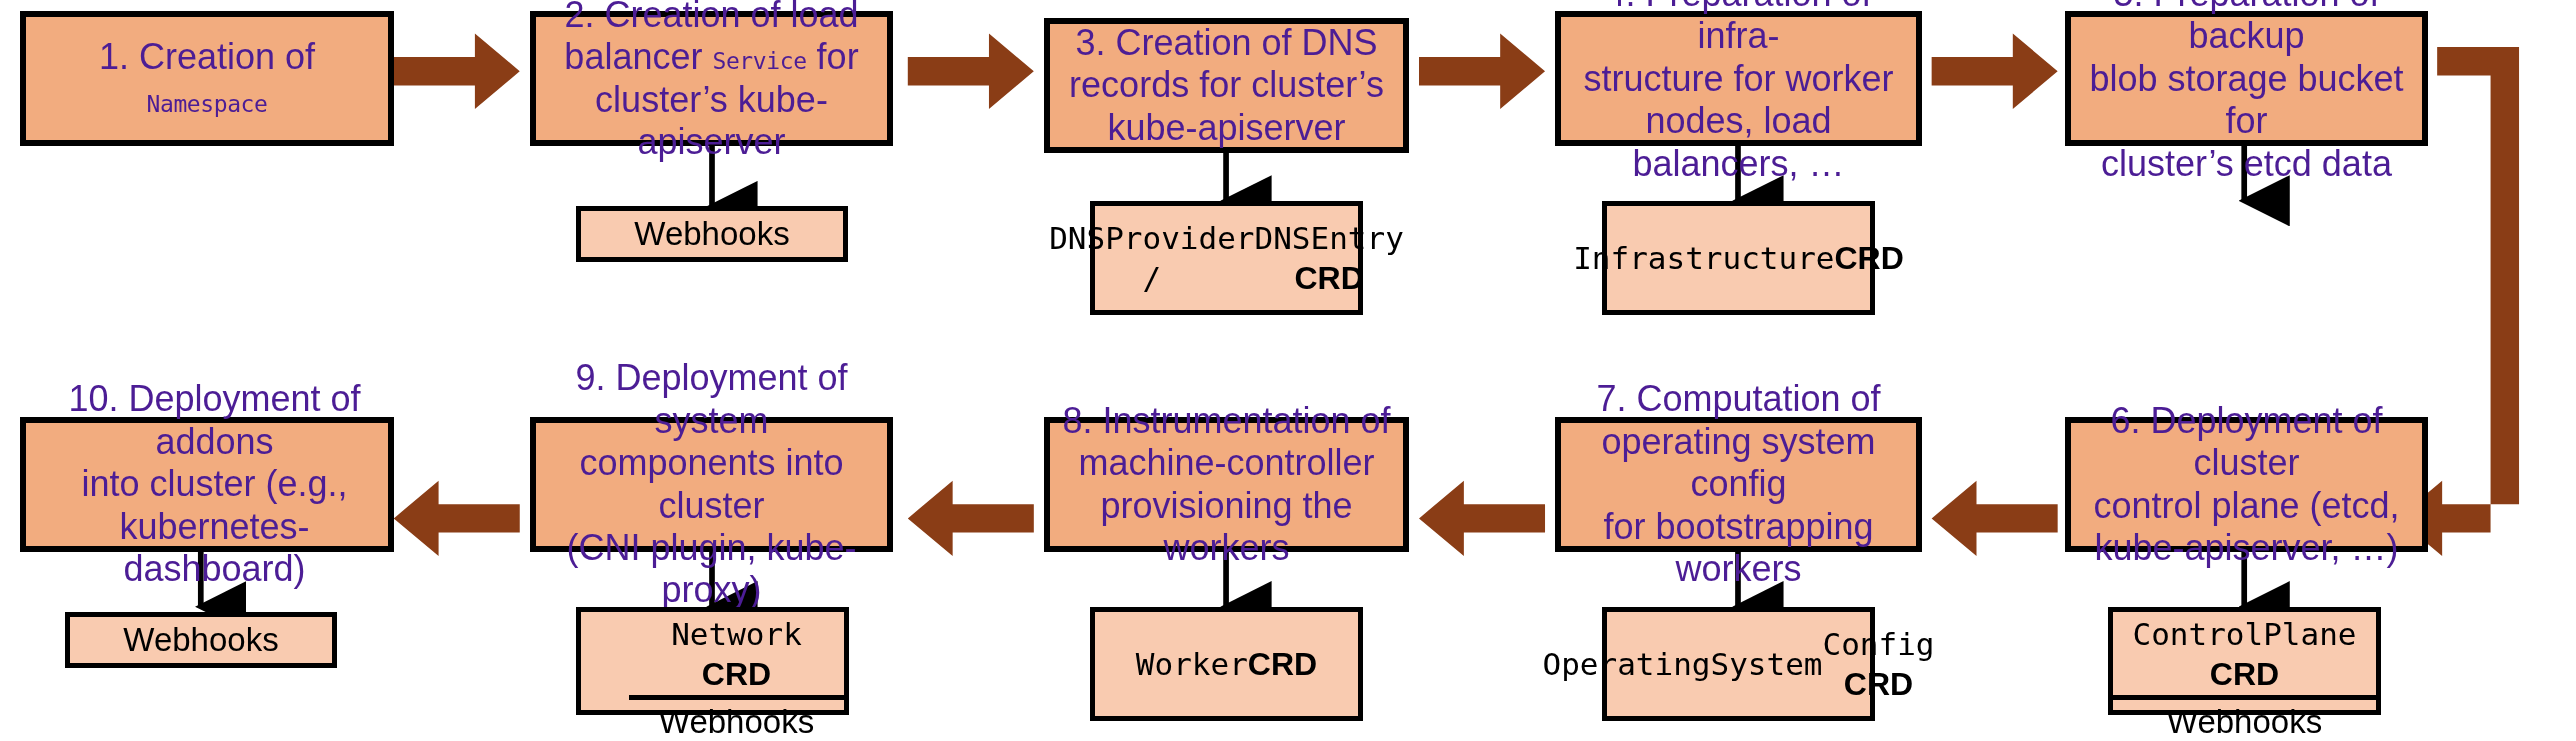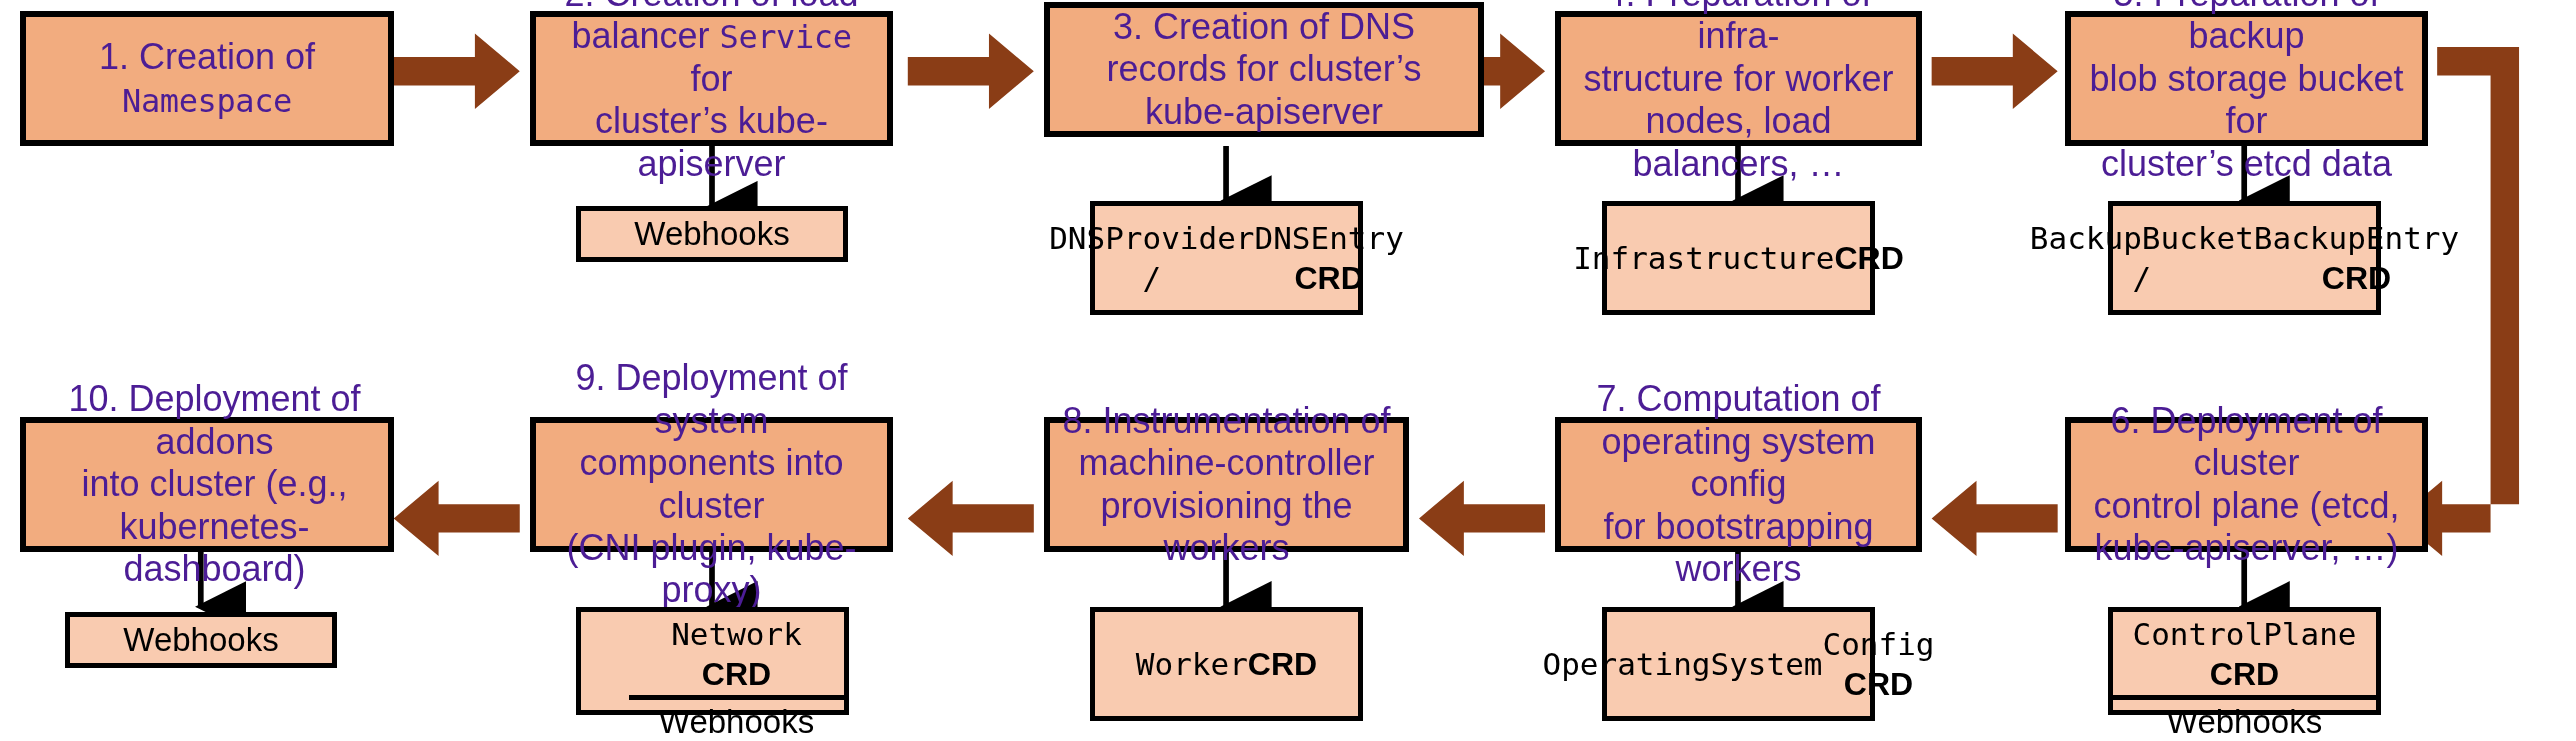--- a/index.html
+++ b/index.html
@@ -35,21 +35,21 @@
     color: #4c1d95;
     font-size: 36px;
     line-height: 1.18;
     padding: 2.8px 10px;
   }
   .step-text { display: block; width: 100%; }
 
   
   .mono {
     font-family: "DejaVu Sans Mono", "Liberation Mono", monospace;
-    font-size: 32px;
+    font-size: 23px;
     letter-spacing: -0.4px;
   }
 
   
   .artifact-box {
     position: absolute;
     box-sizing: border-box;
     background: #F9CBB0;
     border: 5.7px solid #000000;
     display: flex;
@@ -154,21 +154,21 @@
   </div>
 
   <div class="step-box" style="left:530px; top:11.4px; width:363px; height:135px;">
     <span class="step-text">
         <div><span class="plain">2. Creation of load</span></div>
         <div><span class="plain">balancer </span><span class="mono mono-b">Service</span><span class="plain"> for</span></div>
         <div><span class="plain">cluster’s kube-apiserver</span></div>
       </span>
   </div>
 
-  <div class="step-box" style="left:1044px; top:2px; width:440px; height:135px;">
+  <div class="step-box" style="left:1044px; top:18px; width:365px; height:135px;">
     <span class="step-text">
         <div><span class="plain">3. Creation of DNS</span></div>
         <div><span class="plain">records for cluster’s</span></div>
         <div><span class="plain">kube-apiserver</span></div>
       </span>
   </div>
 
   <div class="step-box" style="left:1555px; top:11.4px; width:367px; height:135px;">
     <span class="step-text">
         <div><span class="plain">4. Preparation of infra-</span></div>
@@ -198,26 +198,20 @@
       </div>
   </div>
 
   <div class="artifact-box" style="left:1602px; top:201px; width:273px; height:114px;">
     <div class="artifact-row">
         <div><span class="mono mono-b">Infrastructure</span></div>
         <div><span class="crd">CRD</span></div>
       </div>
   </div>
 
-  <div class="artifact-box" style="left:2108px; top:201px; width:273px; height:114px;">
-    <div class="artifact-row">
-        <div><span class="mono mono-b">BackupBucket /</span></div>
-        <div><span class="mono mono-b">BackupEntry</span><span class="crd"> CRD</span></div>
-      </div>
-  </div>
 
   <div class="step-box" style="left:2065px; top:417px; width:363px; height:135px;">
     <span class="step-text">
         <div><span class="plain">6. Deployment of cluster</span></div>
         <div><span class="plain">control plane (etcd,</span></div>
         <div><span class="plain">kube-apiserver, …)</span></div>
       </span>
   </div>
 
   <div class="step-box" style="left:1555px; top:417px; width:367px; height:135px;">

